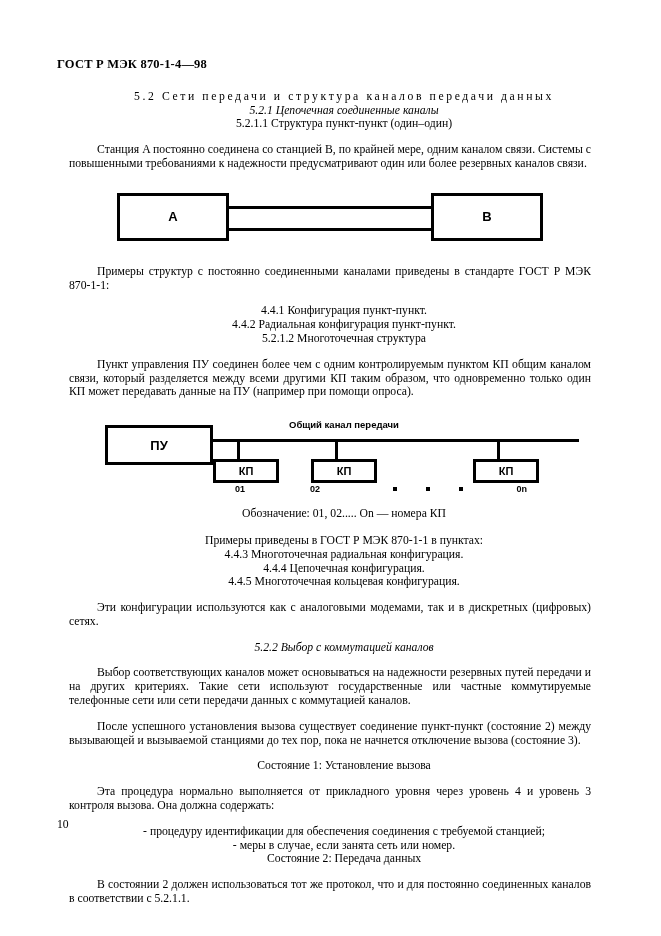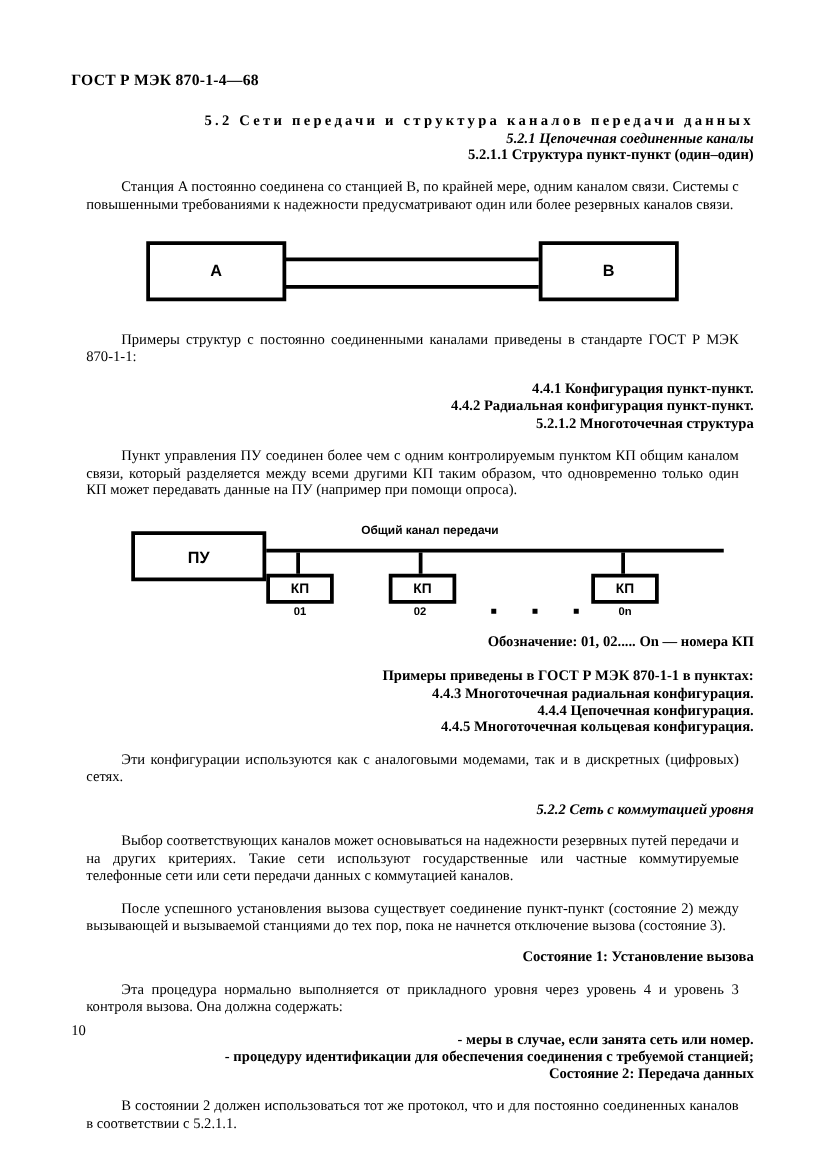--- a/index.html
+++ b/index.html
@@ -45,22 +45,21 @@
     font-size: 11.7px;
     line-height: 13.8px;
     text-align: justify;
     text-indent: 28px;
   }
   p.line {
     margin: 0;
     font-size: 11.7px;
     line-height: 13.8px;
     text-indent: 28px;
-    text-align: right;
-    font-weight: bold;
+    text-align: center;
   }
   .spaced {
     letter-spacing: 2.6px;
   }
   .ital { font-style: italic; }
 
   
   .diagram1 {
     position: relative;
     height: 64px;
@@ -135,21 +134,21 @@
   .d2-drop {
     position: absolute;
     top: 29px;
     width: 3px;
     height: 19px;
     background: #000;
   }
   .d2-kp {
     position: absolute;
     top: 46px;
-    width: 54px;
+    width: 66px;
     height: 24px;
     border: 3px solid #000;
     box-sizing: border-box;
     display: flex;
     align-items: center;
     justify-content: center;
     background: #fff;
     font-family: "Liberation Sans", "DejaVu Sans", sans-serif;
     font-weight: bold;
     font-size: 11px;
@@ -187,21 +186,21 @@
     font-size: 11.7px;
   }
 </style>
 </head>
 <body>
 
 <div class="page">
 
   <div class="content">
 
-    <div class="doc-header">ГОСТ Р МЭК 870-1-4—68</div>
+    <div class="doc-header">ГОСТ Р МЭК 870-1-4—98</div>
 
     <p class="line"><span class="spaced">5.2 Сети передачи и структура каналов передачи данных</span></p>
 
     <p class="line"><span class="ital">5.2.1  Цепочечная соединенные каналы</span></p>
 
     <p class="line">5.2.1.1  Структура пункт-пункт (один–один)</p>
 
     <p class="para">Станция A постоянно соединена со станцией B, по крайней мере, одним каналом связи. Системы с повышенными требованиями к надежности предусматривают один или более резервных каналов связи.</p>
 
     <div class="diagram1">
@@ -231,54 +230,54 @@
       <div class="d2-drop" style="left:180px;"></div>
       <div class="d2-kp" style="left:156px;">
         <span>КП</span>
       </div>
       <div class="d2-num" style="left:156px;">01</div>
 
       <div class="d2-drop" style="left:278px;"></div>
       <div class="d2-kp" style="left:254px;">
         <span>КП</span>
       </div>
-      <div class="d2-num" style="left:252px;">02</div>
+      <div class="d2-num" style="left:231px;">02</div>
 
       <div class="d2-dots">
         <i></i>
         <i></i>
         <i></i>
       </div>
 
       <div class="d2-drop" style="left:440px;"></div>
       <div class="d2-kp" style="left:416px;">
         <span>КП</span>
       </div>
-      <div class="d2-num" style="left:416px;">0n</div>
+      <div class="d2-num" style="left:416px;text-align:right;">0n</div>
     </div>
 
     <p class="line">Обозначение: 01, 02..... On — номера КП</p>
 
     <div class="gap-md"></div>
 
     <p class="line">Примеры приведены в ГОСТ Р МЭК 870-1-1 в пунктах:</p>
     <p class="line">4.4.3  Многоточечная радиальная конфигурация.</p>
     <p class="line">4.4.4  Цепочечная конфигурация.</p>
     <p class="line">4.4.5  Многоточечная кольцевая конфигурация.</p>
     <p class="para">Эти конфигурации используются как с аналоговыми модемами, так и в дискретных (цифровых) сетях.</p>
 
-    <p class="line"><span class="ital">5.2.2  Сеть с коммутацией уровня</span></p>
+    <p class="line"><span class="ital">5.2.2  Выбор с коммутацией каналов</span></p>
 
     <p class="para">Выбор соответствующих каналов может основываться на надежности резервных путей передачи и на других критериях. Такие сети используют государственные или частные коммутируемые телефонные сети или сети передачи данных с коммутацией каналов.</p>
     <p class="para">После успешного установления вызова существует соединение пункт-пункт (состояние 2) между вызывающей и вызываемой станциями до тех пор, пока не начнется отключение вызова (состояние 3).</p>
 
     <p class="line">Состояние 1: Установление вызова</p>
     <p class="para">Эта процедура нормально выполняется от прикладного уровня через уровень 4 и уровень 3 контроля вызова. Она должна содержать:</p>
+    <p class="line">-  процедуру идентификации для обеспечения соединения с требуемой станцией;</p>
     <p class="line">-  меры в случае, если занята сеть или номер.</p>
-    <p class="line">-  процедуру идентификации для обеспечения соединения с требуемой станцией;</p>
 
     <p class="line">Состояние 2: Передача данных</p>
     <p class="para">В состоянии 2 должен использоваться тот же протокол, что и для постоянно соединенных каналов в соответствии с 5.2.1.1.</p>
 
 
   </div>
 
   <div class="page-number">10</div>
 
 </div>

